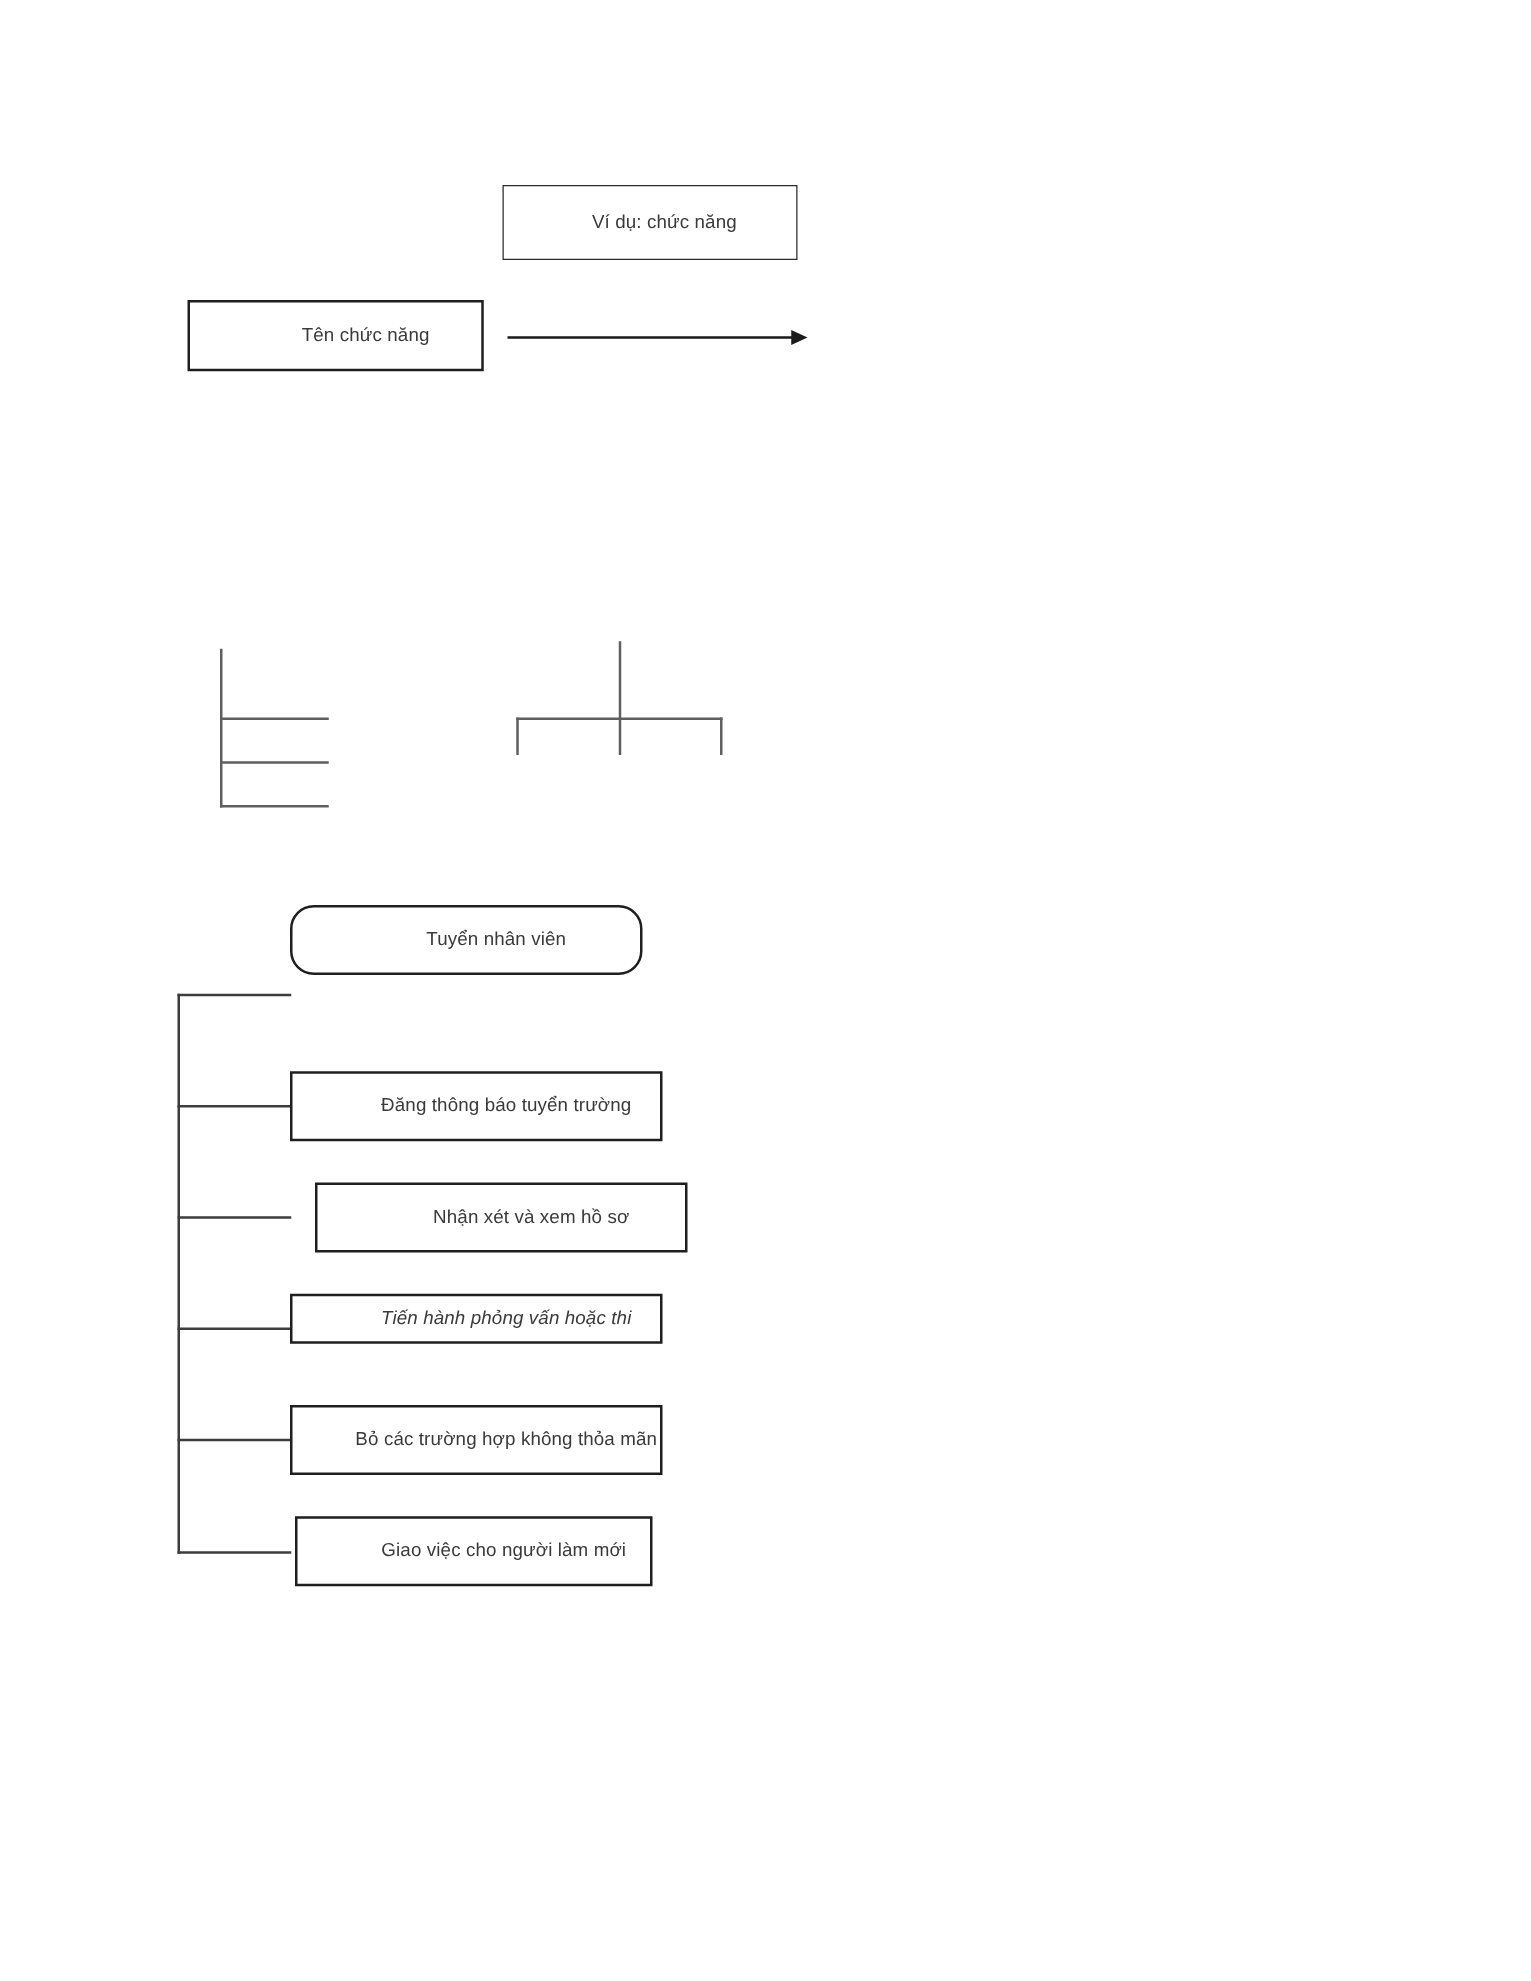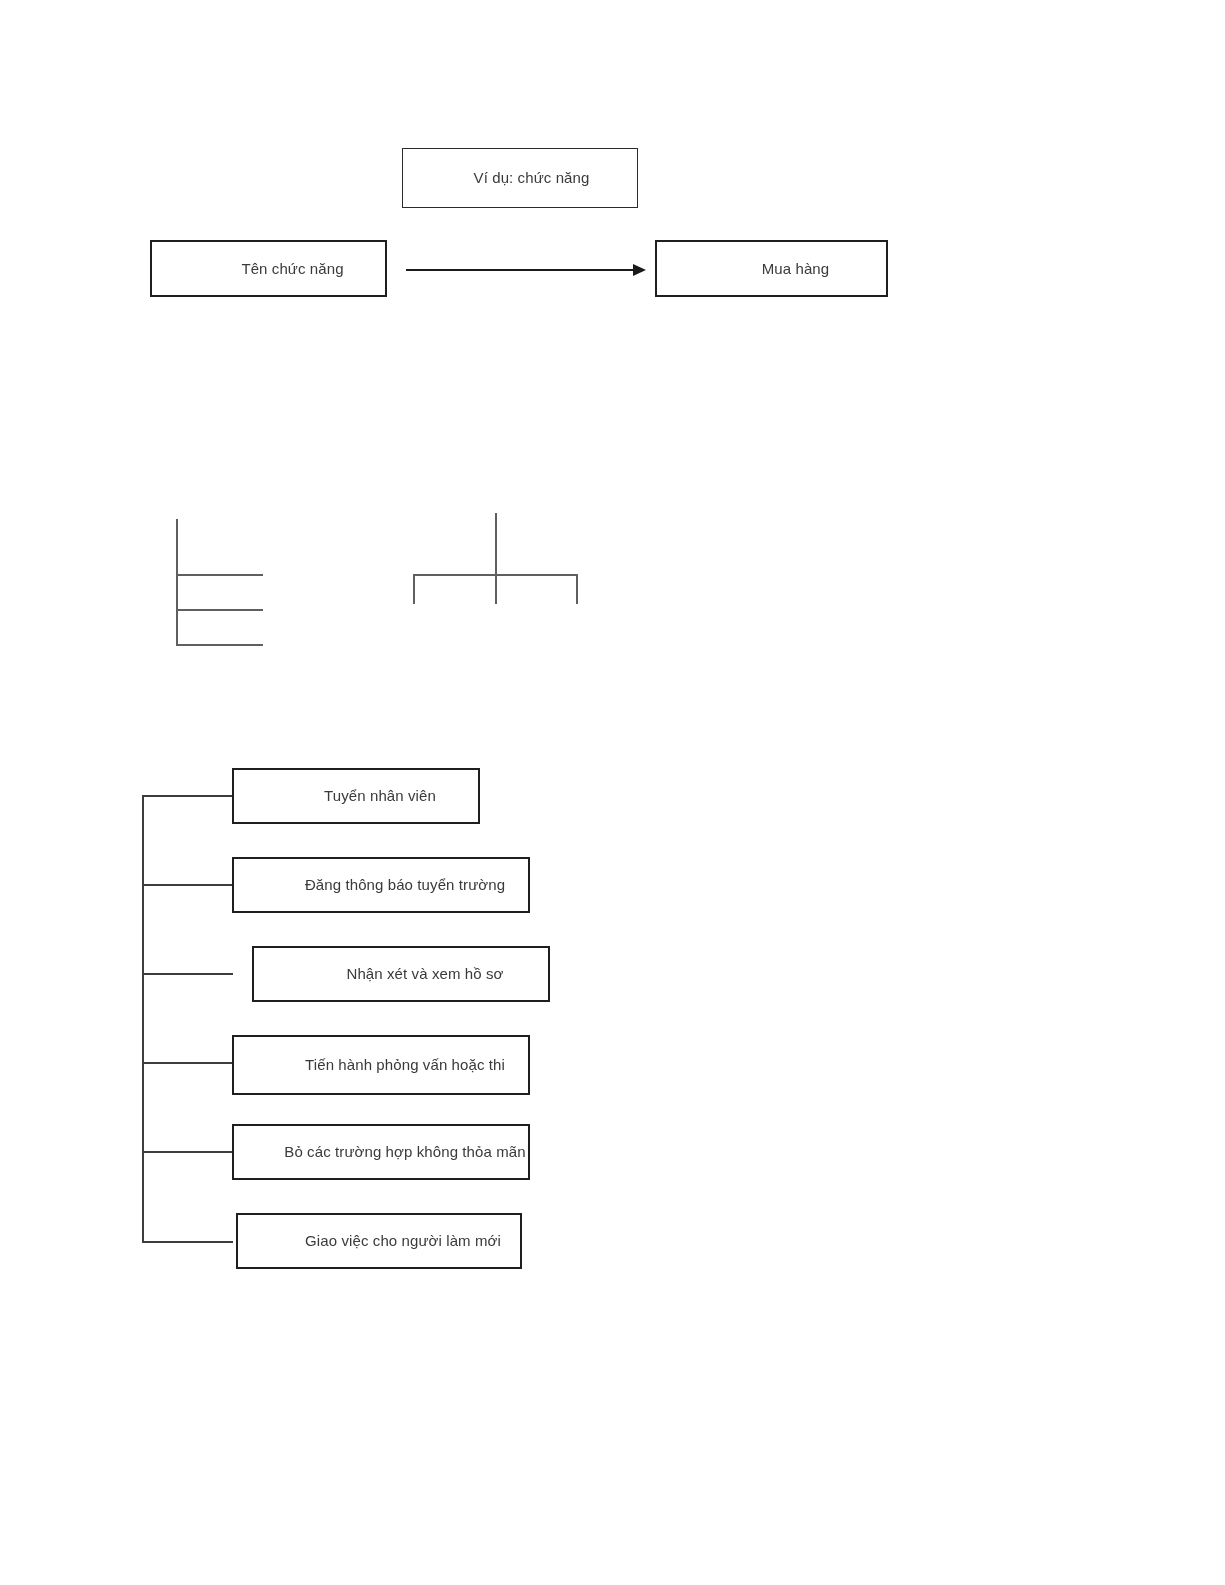--- a/index.html
+++ b/index.html
@@ -81,51 +81,50 @@
 
 <div id="page">
 
   <div class="node thin" style="left:402px; top:148px; width:236px; height:60px;padding-left:23px;">Ví dụ: chức năng</div>
 
   <div class="node thick" style="left:150px; top:240px; width:237px; height:57px;">Tên chức năng</div>
 
   <div class="arrow-line" style="left:406px; top:269px; width:233px;"></div>
   <div class="arrow-head" style="left:633px; top:264px;"></div>
 
-  <div class="node thick" style="left:655px; top:240px; width:233px; height:57px;">Mua hàng</div>
 
   <div>
     <div class="stroke v" style="left:176px; top:519px; height:127px;"></div>
     <div class="stroke h" style="left:176px; top:574px; width:87px;"></div>
     <div class="stroke h" style="left:176px; top:609px; width:87px;"></div>
     <div class="stroke h" style="left:176px; top:644px; width:87px;"></div>
   </div>
 
   <div>
     <div class="stroke v" style="left:495px; top:513px; height:91px;"></div>
     <div class="stroke h" style="left:413px; top:574px; width:165px;"></div>
     <div class="stroke v" style="left:413px; top:574px; height:30px;"></div>
     <div class="stroke v" style="left:576px; top:574px; height:30px;"></div>
   </div>
 
   <div>
 
     <div class="tree-trunk" style="left:142px; top:795px; height:448px;"></div>
 
     <div class="tree-branch" style="left:142px; top:795px; width:91px;"></div>
-    <div class="node thick" style="left:232px; top:768px; width:248px; height:56px;">Tuyển nhân viên</div>
+    <div class="node thick" style="left:232px; top:724px; width:282px; height:56px;border-radius:19px;">Tuyển nhân viên</div>
 
     <div class="tree-branch" style="left:142px; top:884px; width:91px;"></div>
     <div class="node thick" style="left:232px; top:857px; width:298px; height:56px;">Đăng thông báo tuyển trường</div>
 
     <div class="tree-branch" style="left:142px; top:973px; width:91px;"></div>
     <div class="node thick" style="left:232px; top:946px; width:298px; height:56px;margin-left:20px;">Nhận xét và xem hồ sơ</div>
 
     <div class="tree-branch" style="left:142px; top:1062px; width:91px;"></div>
-    <div class="node thick" style="left:232px; top:1035px; width:298px; height:60px;">Tiến hành phỏng vấn hoặc thi</div>
+    <div class="node thick" style="left:232px; top:1035px; width:298px; height:40px;font-style:italic;">Tiến hành phỏng vấn hoặc thi</div>
 
     <div class="tree-branch" style="left:142px; top:1151px; width:91px;"></div>
     <div class="node thick" style="left:232px; top:1124px; width:298px; height:56px;text-align:right;">Bỏ các trường hợp không thỏa mãn</div>
 
     <div class="tree-branch" style="left:142px; top:1241px; width:91px;"></div>
     <div class="node thick" style="left:236px; top:1213px; width:286px; height:56px;">Giao việc cho người làm mới</div>
 
   </div>
 
 </div>

